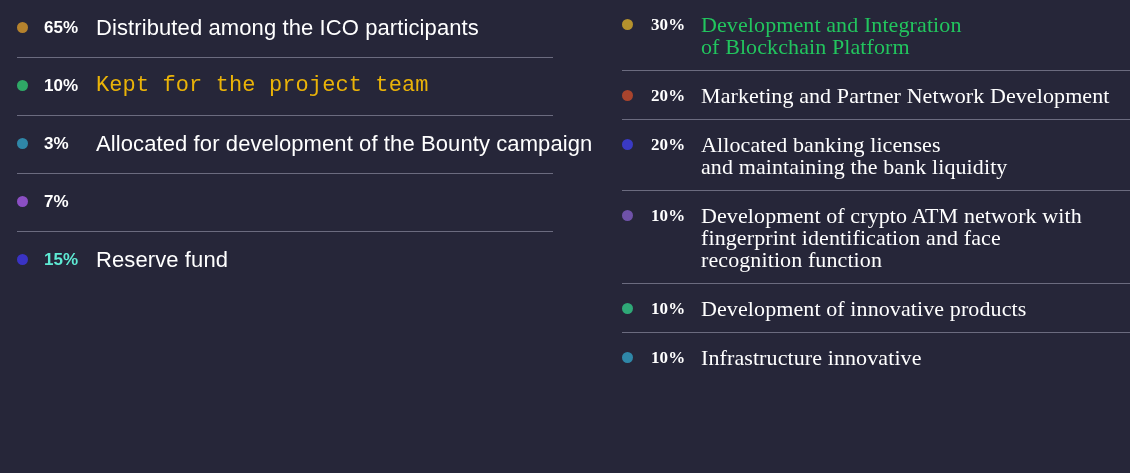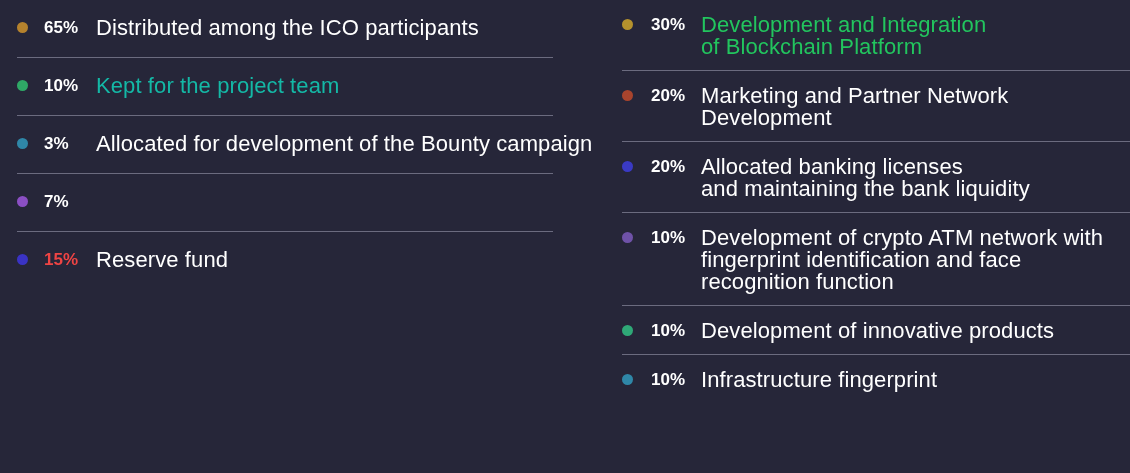--- a/index.html
+++ b/index.html
@@ -101,55 +101,56 @@
   
   .col-left .legend-row {
     height: 58px;
     padding-top: 17px;
   }
 
   
   .col-right .legend-row {
     padding-top: 14px;
     padding-bottom: 13px;
+    font-family: Liberation Serif, serif;
   }
 </style>
 </head>
 <body style="background: rgb(38, 38, 57);">
 
 <div id="board">
 
   <div class="column col-left">
 
     <div class="legend-row">
       <span class="dot" style="background: rgb(181, 130, 45);"></span>
       <span class="pct" style="color: rgb(255, 255, 255);">65%</span>
       <span class="desc" style="color: rgb(255, 255, 255);">Distributed among the ICO participants</span>
     </div>
 
     <div class="legend-row">
       <span class="dot" style="background: rgb(47, 168, 102);"></span>
       <span class="pct" style="color: rgb(255, 255, 255);">10%</span>
-      <span class="desc" style="color: #14b8a6;">Kept for the project team</span>
+      <span class="desc" style="color: #eab308; font-family: Liberation Mono, monospace;">Kept for the project team</span>
     </div>
 
     <div class="legend-row">
       <span class="dot" style="background: rgb(47, 135, 168);"></span>
       <span class="pct" style="color: rgb(255, 255, 255);">3%</span>
       <span class="desc" style="color: rgb(255, 255, 255);">Allocated for development of the Bounty campaign</span>
     </div>
 
     <div class="legend-row">
       <span class="dot" style="background: rgb(139, 79, 196);"></span>
       <span class="pct" style="color: rgb(255, 255, 255);">7%</span>
     </div>
 
     <div class="legend-row last">
       <span class="dot" style="background: rgb(58, 51, 196);"></span>
-      <span class="pct" style="color: #ef4444;">15%</span>
+      <span class="pct" style="color: #5eead4;">15%</span>
       <span class="desc" style="color: rgb(255, 255, 255);">Reserve fund</span>
     </div>
 
   </div>
 
   <div class="column col-right">
 
     <div class="legend-row">
       <span class="dot" style="background: rgb(181, 146, 45);"></span>
       <span class="pct" style="color: rgb(255, 255, 255);">30%</span>
@@ -180,18 +181,18 @@
 
     <div class="legend-row">
       <span class="dot" style="background: rgb(47, 168, 119);"></span>
       <span class="pct" style="color: rgb(255, 255, 255);">10%</span>
       <span class="desc" style="color: rgb(255, 255, 255);">Development of innovative products</span>
     </div>
 
     <div class="legend-row last">
       <span class="dot" style="background: rgb(47, 135, 168);"></span>
       <span class="pct" style="color: rgb(255, 255, 255);">10%</span>
-      <span class="desc" style="color: rgb(255, 255, 255);">Infrastructure fingerprint</span>
+      <span class="desc" style="color: rgb(255, 255, 255);">Infrastructure innovative</span>
     </div>
 
   </div>
 
 </div>
 
 </body></html>

